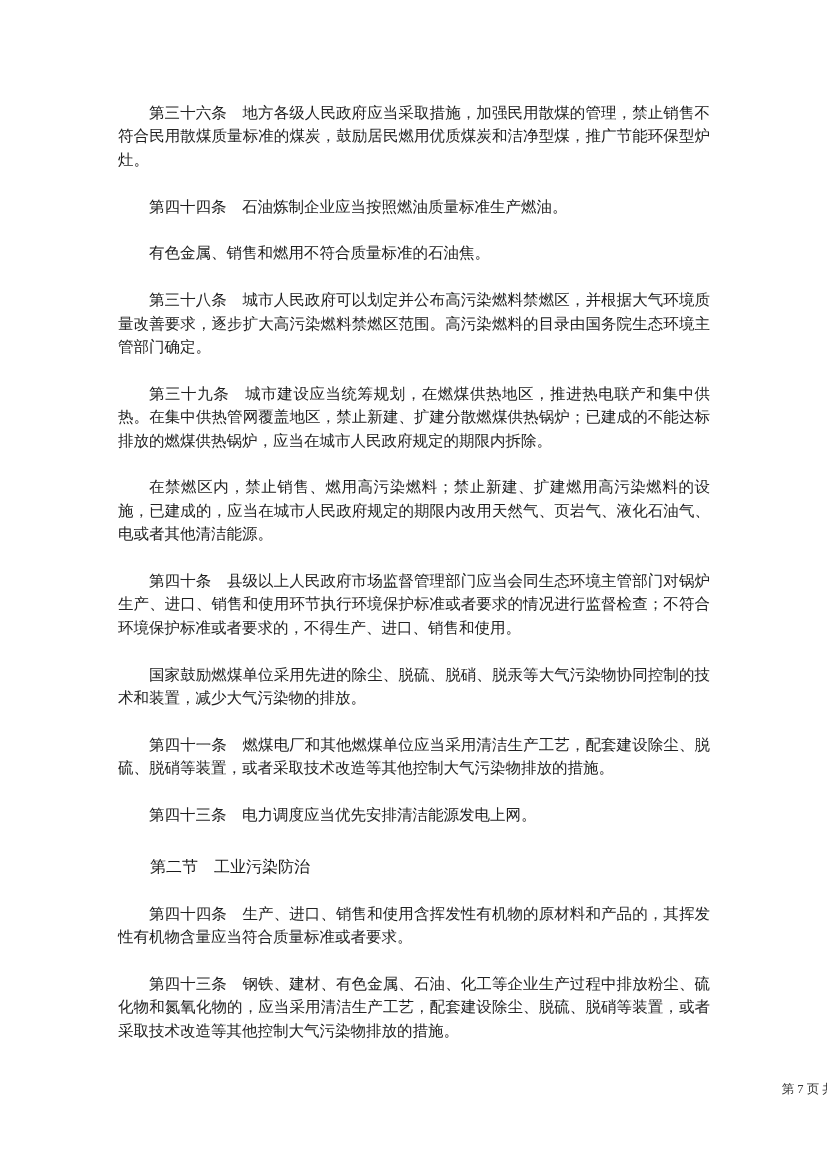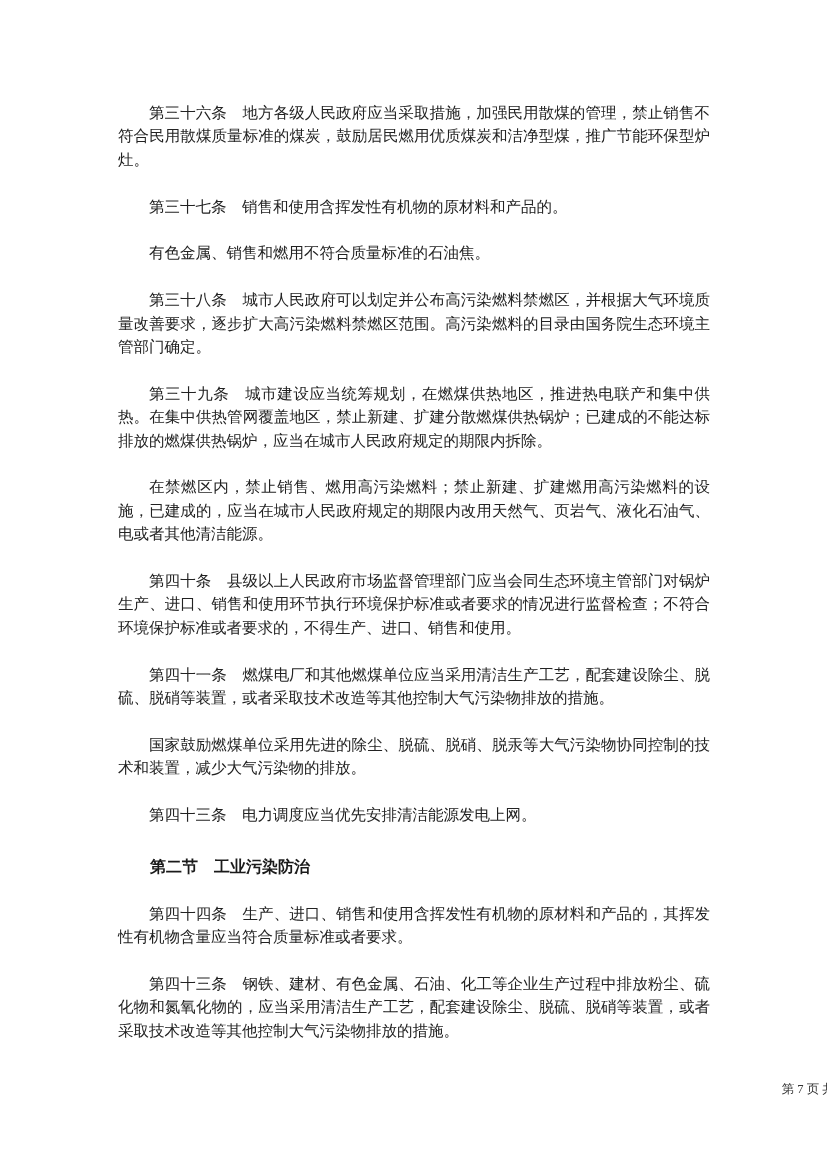--- a/index.html
+++ b/index.html
@@ -31,21 +31,21 @@
     line-height: 23.4px;
     text-indent: 2em;
     text-align: justify;
     color: #222222;
   }
   .heading {
     margin: 5px 0 0 0;
     font-size: 16px;
     line-height: 23.4px;
     text-indent: 2em;
-    font-weight: bold;
+    font-weight: normal;
     font-family: "Liberation Sans", "DejaVu Sans", sans-serif;
     color: #1a1a1a;
   }
   .footer {
     position: absolute;
     top: 1079px;
     left: 0;
     width: 100%;
     text-align: right;
     padding-left: 39px;
@@ -56,28 +56,28 @@
     color: #333333;
     font-family: "Liberation Serif", "DejaVu Serif", serif;
   }
 </style>
 </head>
 <body>
 
 <div class="page">
   <main class="content" id="paragraphs">
       <p class="para">第三十六条　地方各级人民政府应当采取措施，加强民用散煤的管理，禁止销售不符合民用散煤质量标准的煤炭，鼓励居民燃用优质煤炭和洁净型煤，推广节能环保型炉灶。</p>
-      <p class="para">第三十七条　销售和使用含挥发性有机物的原材料和产品的。</p>
+      <p class="para">第四十四条　石油炼制企业应当按照燃油质量标准生产燃油。</p>
       <p class="para">有色金属、销售和燃用不符合质量标准的石油焦。</p>
       <p class="para">第三十八条　城市人民政府可以划定并公布高污染燃料禁燃区，并根据大气环境质量改善要求，逐步扩大高污染燃料禁燃区范围。高污染燃料的目录由国务院生态环境主管部门确定。</p>
       <p class="para">第三十九条　城市建设应当统筹规划，在燃煤供热地区，推进热电联产和集中供热。在集中供热管网覆盖地区，禁止新建、扩建分散燃煤供热锅炉；已建成的不能达标排放的燃煤供热锅炉，应当在城市人民政府规定的期限内拆除。</p>
       <p class="para">在禁燃区内，禁止销售、燃用高污染燃料；禁止新建、扩建燃用高污染燃料的设施，已建成的，应当在城市人民政府规定的期限内改用天然气、页岩气、液化石油气、电或者其他清洁能源。</p>
       <p class="para">第四十条　县级以上人民政府市场监督管理部门应当会同生态环境主管部门对锅炉生产、进口、销售和使用环节执行环境保护标准或者要求的情况进行监督检查；不符合环境保护标准或者要求的，不得生产、进口、销售和使用。</p>
+      <p class="para">国家鼓励燃煤单位采用先进的除尘、脱硫、脱硝、脱汞等大气污染物协同控制的技术和装置，减少大气污染物的排放。</p>
       <p class="para">第四十一条　燃煤电厂和其他燃煤单位应当采用清洁生产工艺，配套建设除尘、脱硫、脱硝等装置，或者采取技术改造等其他控制大气污染物排放的措施。</p>
-      <p class="para">国家鼓励燃煤单位采用先进的除尘、脱硫、脱硝、脱汞等大气污染物协同控制的技术和装置，减少大气污染物的排放。</p>
       <p class="para">第四十三条　电力调度应当优先安排清洁能源发电上网。</p>
       <h2 class="heading">第二节　工业污染防治</h2>
       <p class="para">第四十四条　生产、进口、销售和使用含挥发性有机物的原材料和产品的，其挥发性有机物含量应当符合质量标准或者要求。</p>
       <p class="para">第四十三条　钢铁、建材、有色金属、石油、化工等企业生产过程中排放粉尘、硫化物和氮氧化物的，应当采用清洁生产工艺，配套建设除尘、脱硫、脱硝等装置，或者采取技术改造等其他控制大气污染物排放的措施。</p>
     </main>
   <footer class="footer">
     <span class="page-num">第 7 页 共 22 页</span>
   </footer>
 </div>
 

